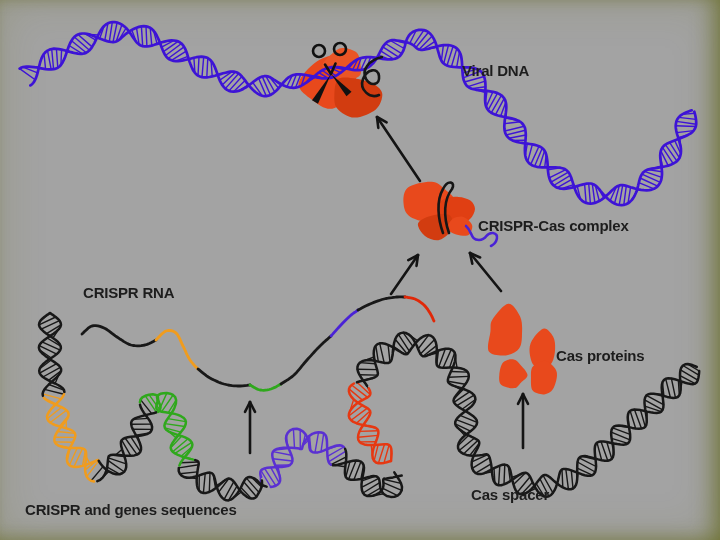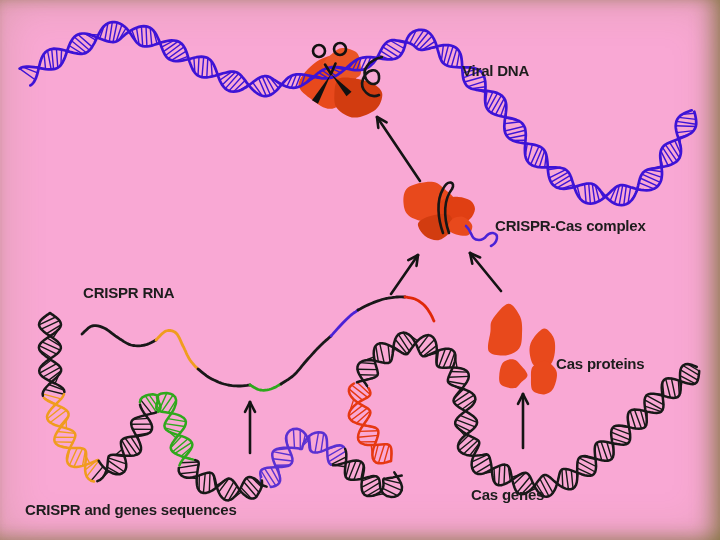--- a/index.html
+++ b/index.html
@@ -1,18 +1,18 @@
 <!DOCTYPE html>
 <html><head>
 <meta charset="utf-8">
 <style>
   html,body{margin:0;padding:0;background:#9a9e35;}
   .stage{
     position:relative;width:720px;height:540px;overflow:hidden;
-    background:#f9a8d4;
+    background:#a3a3a3;
     box-shadow:inset 0 0 46px rgba(110,112,30,.22),
                inset -16px 0 20px -8px rgba(95,100,22,.55),
                inset 0 -12px 16px -8px rgba(95,100,22,.35),
                inset 0 6px 14px -8px rgba(95,100,22,.25);
     font-family:"Liberation Sans", sans-serif;
   }
   .stage svg{position:absolute;left:0;top:0;}
   .label{
     position:absolute;
     font-size:15px;font-weight:600;color:#1d1d1d;
@@ -498,18 +498,18 @@
         </g>
         <g>
           <line x1="523.0" y1="448.0" x2="523.0" y2="394.0" stroke="#141414" stroke-width="2.6" stroke-linecap="round"></line>
           <line x1="523.0" y1="394.0" x2="518.0" y2="403.8" stroke="#141414" stroke-width="2.6" stroke-linecap="round"></line>
           <line x1="523.0" y1="394.0" x2="528.0" y2="403.8" stroke="#141414" stroke-width="2.6" stroke-linecap="round"></line>
         </g>
       </g>
     </svg>
 
   <div class="label" style="left:462px;top:63px">Viral DNA</div>
-  <div class="label" style="left:495px;top:218px">CRISPR-Cas complex</div>
-  <div class="label" style="left:556px;top:356px">Cas proteins</div>
+  <div class="label" style="left:478px;top:218px">CRISPR-Cas complex</div>
+  <div class="label" style="left:556px;top:348px">Cas proteins</div>
   <div class="label" style="left:83px;top:285px">CRISPR RNA</div>
   <div class="label" style="left:25px;top:502px">CRISPR and genes sequences</div>
-  <div class="label" style="left:471px;top:487px">Cas genes</div>
+  <div class="label" style="left:471px;top:487px">Cas spacer</div>
 </div>
 
 </body></html>

